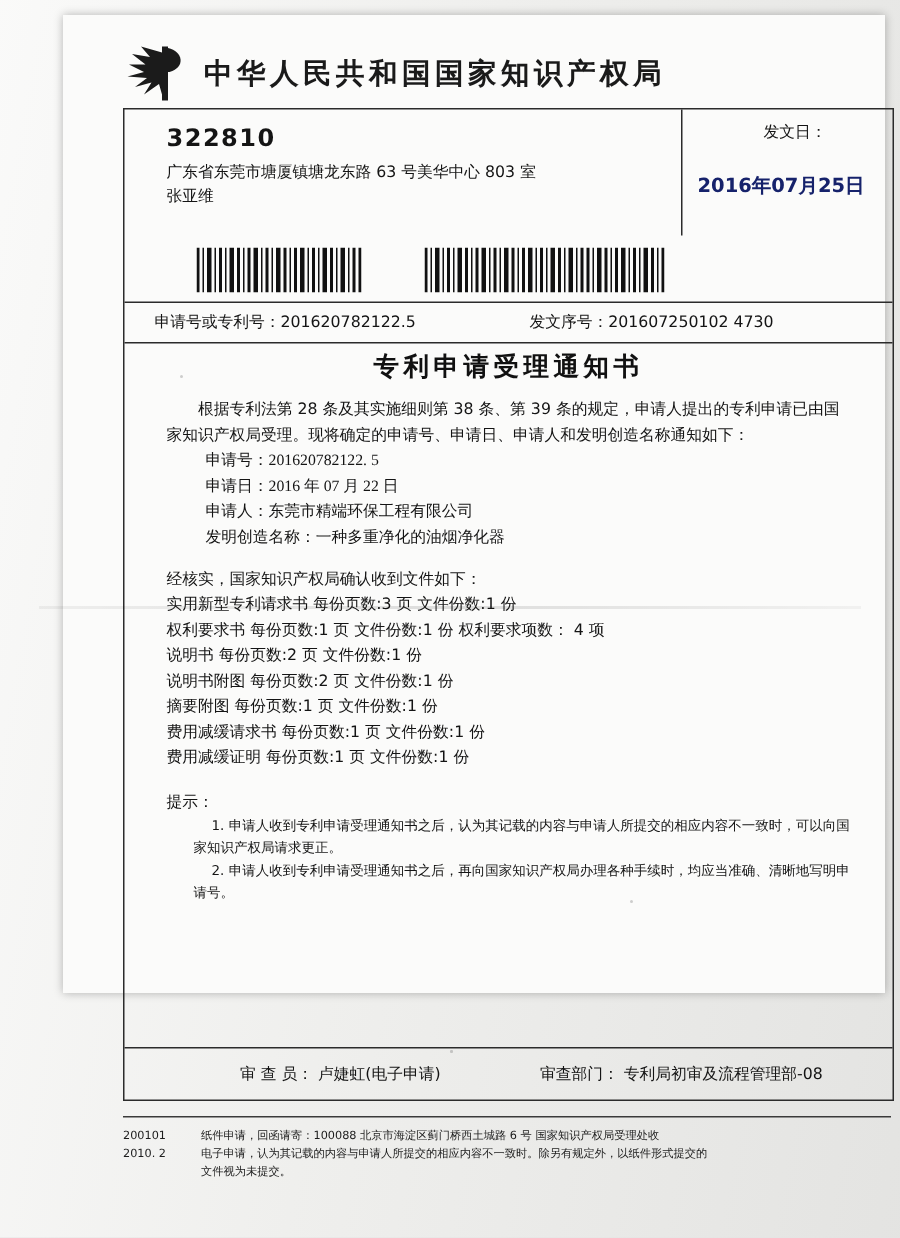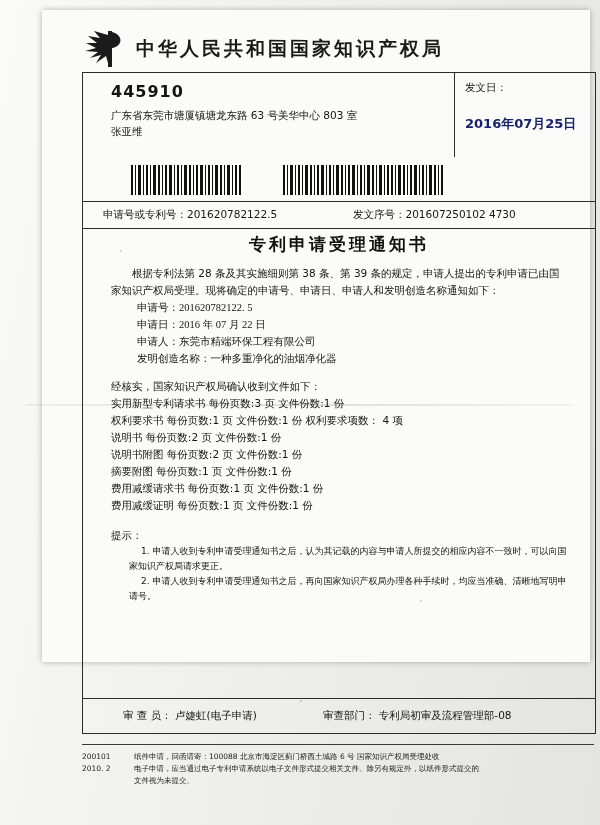--- a/index.html
+++ b/index.html
@@ -96,20 +96,21 @@
   }
   .top-right {
     flex: 1 1 auto;
     position: relative;
     box-sizing: border-box;
     padding: 8px 0 0 10px;
   }
   .issue-label {
     font-size: 10.5px;
     color: #141414;
+    text-align: center;
   }
   .issue-date {
     position: absolute;
     left: 10px;
     top: 42px;
     font-size: 13px;
     font-weight: bold;
     color: #16226b;
     letter-spacing: 0px;
   }
@@ -182,21 +183,21 @@
     left: 0;
     bottom: 0;
     width: 100%;
     height: 34px;
     border-top: 1.2px solid #2b2b2b;
     display: flex;
     align-items: center;
     font-size: 10.5px;
     color: #141414;
   }
-  .sig-row .s1 { margin-left: 40px; width: 200px; }
+  .sig-row .s1 { margin-left: 77px; width: 200px; }
   .sig-row .s2 { }
   
   .bottom-notes {
     position: absolute;
     left: 40px;
     top: 734px;
     width: 512px;
     border-top: 1px solid #3a3a3a;
     padding-top: 6px;
     display: flex;
@@ -237,21 +238,21 @@
           <path d="M26 6 L12 2 L18 9 L6 7 L15 14 L4 14 L14 19 L3 22 L16 23 L8 29 L19 26 L14 34 L24 27 L26 34 Z" fill="#1b1b1b"></path>
         </svg>
       </div>
       <div class="header-title">中华人民共和国国家知识产权局</div>
     </div>
 
     <div class="inner-border">
 
       <div class="top-row">
         <div class="top-left">
-          <div class="doc-no">445910</div>
+          <div class="doc-no">322810</div>
           <div class="addr">广东省东莞市塘厦镇塘龙东路 63 号美华中心 803 室</div>
           <div class="addr-name">张亚维</div>
         </div>
         <div class="top-right">
           <div class="issue-label">发文日：</div>
           <div class="issue-date">2016年07月25日</div>
         </div>
       </div>
 
       <div class="barcodes">
@@ -379,21 +380,21 @@
       </div>
     </div>
 
     <div class="bottom-notes">
       <div class="codes">
         <div>200101</div>
         <div>2010. 2</div>
       </div>
       <div class="notes-text">
         <div>纸件申请，回函请寄：100088  北京市海淀区蓟门桥西土城路 6 号  国家知识产权局受理处收</div>
-        <div>电子申请，应当通过电子专利申请系统以电子文件形式提交相关文件。除另有规定外，以纸件形式提交的</div>
+        <div>电子申请，认为其记载的内容与申请人所提交的相应内容不一致时。除另有规定外，以纸件形式提交的</div>
         <div>文件视为未提交。</div>
       </div>
     </div>
 
   </div>
 
   <div class="fold"></div>
   <div class="speck" style="left:120px; top:250px; width:2px; height:2px;"></div>
   <div class="speck" style="left:420px; top:600px; width:2px; height:2px;"></div>
   <div class="speck" style="left:300px; top:700px; width:1.5px; height:1.5px;"></div>

